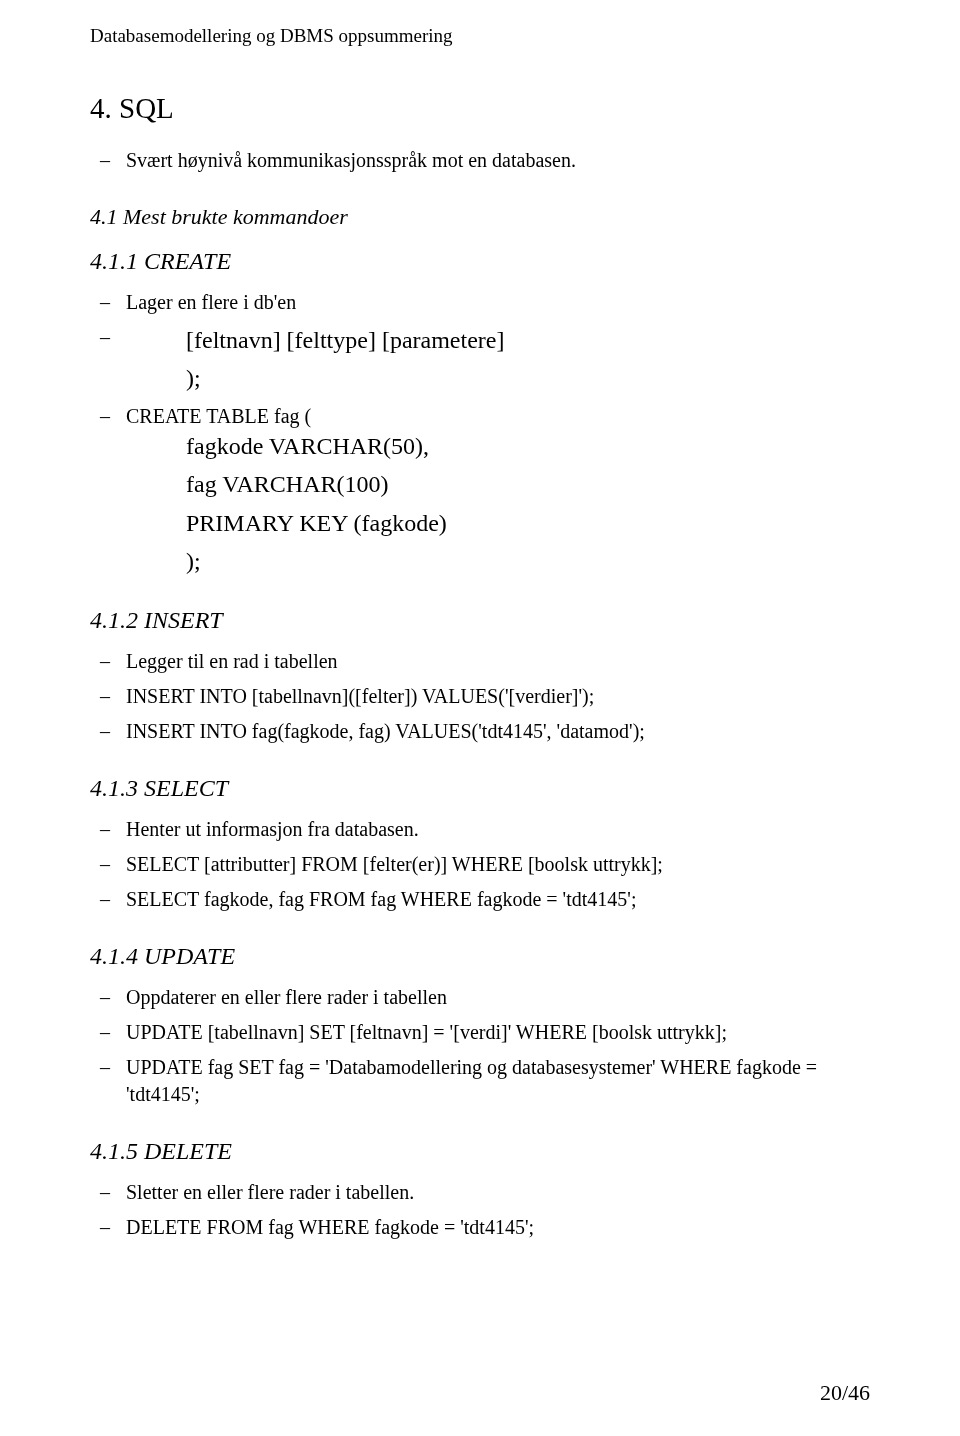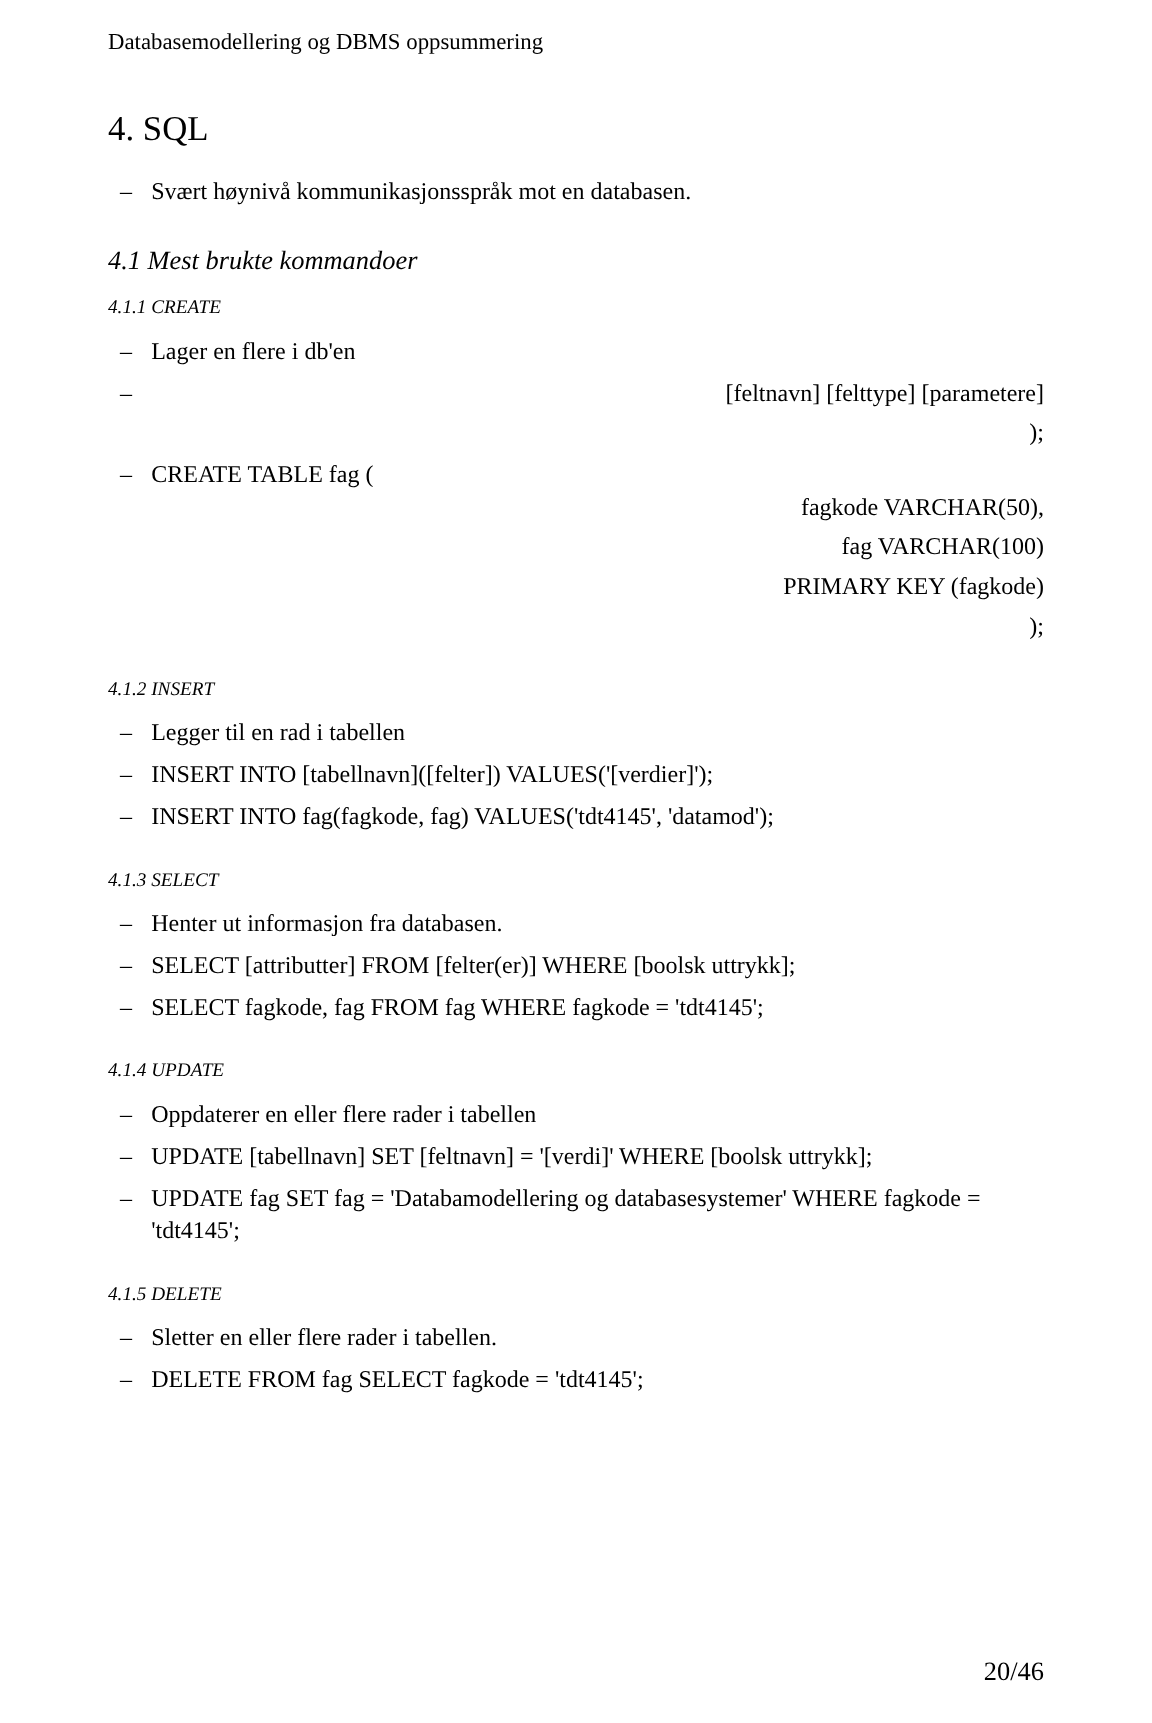--- a/index.html
+++ b/index.html
@@ -19,21 +19,21 @@
       font-weight: normal;
       margin-bottom: 22px;
     }
     .h2-italic {
       font-size: 22px;
       font-style: italic;
       color: #000000;
       margin-bottom: 18px;
     }
     .h3-italic {
-      font-size: 16px;
+      font-size: 24px;
       font-style: italic;
       margin-bottom: 14px;
     }
     .bullet-list {
       list-style: none;
       margin-left: 36px;
       margin-bottom: 30px;
     }
     .bullet-list > li {
       position: relative;
@@ -43,22 +43,21 @@
     }
     .bullet-list > li::before {
       content: "–";
       position: absolute;
       left: -26px;
       top: 0;
     }
     .inner-lines {
       list-style: none;
       margin-left: 60px;
-      font-size: 20px;
-      text-align: right;
+      font-size: 24px;
     }
     .inner-lines li {
       margin-bottom: 6px;
       line-height: 1.35;
     }
     .page-num {
       position: absolute;
       right: 90px;
       bottom: 30px;
       font-size: 22px;
@@ -114,16 +113,16 @@
 <div class="h3-italic">4.1.4 UPDATE</div>
 <ul class="bullet-list">
   <li>Oppdaterer en eller flere rader i tabellen</li>
   <li>UPDATE [tabellnavn] SET [feltnavn] = '[verdi]' WHERE [boolsk uttrykk];</li>
   <li>UPDATE fag SET fag = 'Databamodellering og databasesystemer' WHERE fagkode = 'tdt4145';</li>
 </ul>
 
 <div class="h3-italic">4.1.5 DELETE</div>
 <ul class="bullet-list">
   <li>Sletter en eller flere rader i tabellen.</li>
-  <li>DELETE FROM fag SELECT fagkode = 'tdt4145';</li>
+  <li>DELETE FROM fag WHERE fagkode = 'tdt4145';</li>
 </ul>
 
 <div class="page-num">20/46</div>
 
 </body></html>

